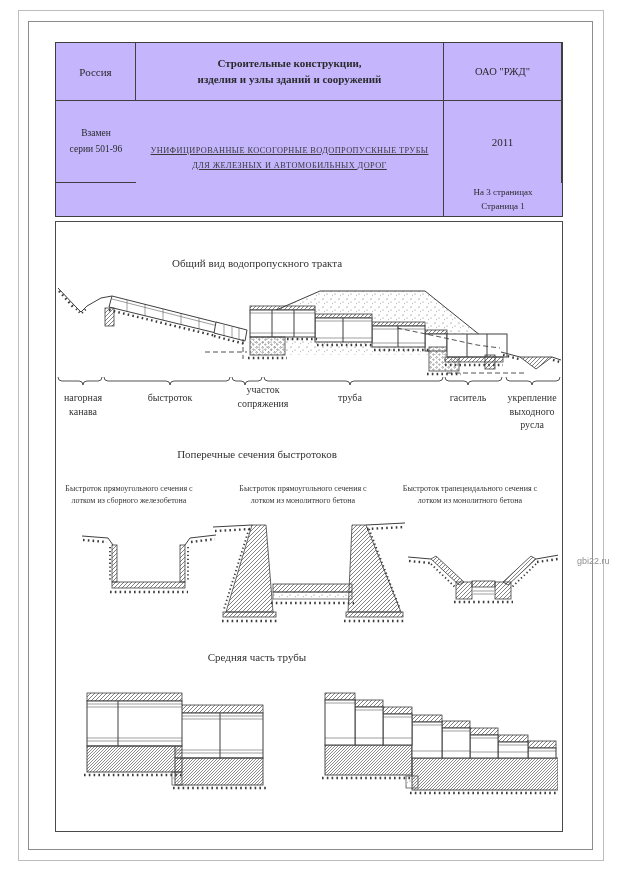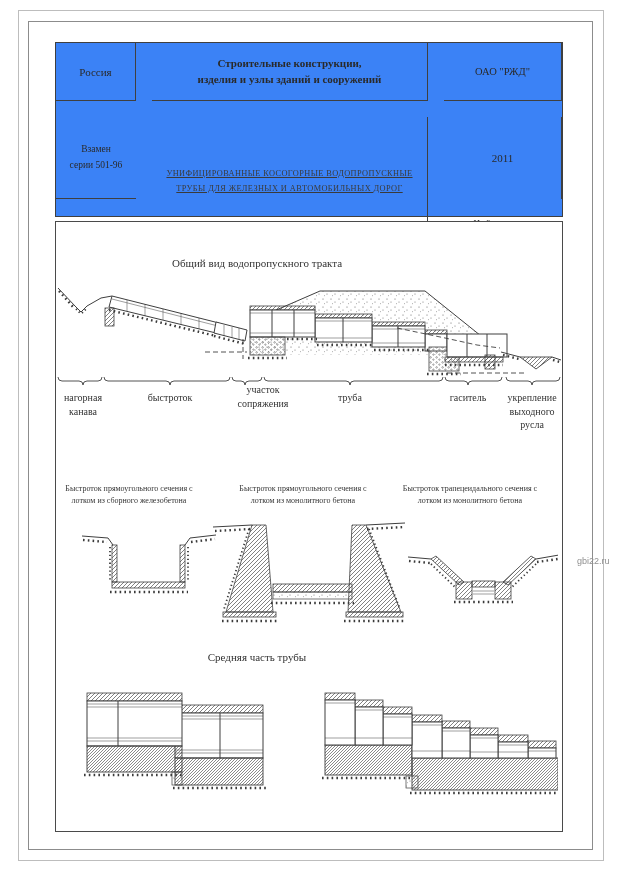--- a/index.html
+++ b/index.html
@@ -8,21 +8,21 @@
     font-family:"Liberation Serif", serif; color:#2a2a2a; overflow:hidden;
   }
   .frame-outer { position:absolute; left:18px; top:10px; width:586px; height:851px;
     border:1.5px solid #bdbdbd; box-sizing:border-box; }
   .frame-inner { position:absolute; left:28px; top:21px; width:565px; height:829px;
     border:1.5px solid #8c8c8c; box-sizing:border-box; }
 
   .title-table {
     position:absolute; left:55px; top:42px; width:508px; height:175px;
     display:grid; grid-template-columns:80px 1fr 118px; grid-template-rows:58px 82px 1fr;
-    border:1.5px solid #3f3f3f; box-sizing:border-box; background:#3b82f6;gap:16px;
+    border:1.5px solid #3f3f3f; box-sizing:border-box; background:#c4b5fd;
   }
   .cell { display:flex; align-items:center; justify-content:center; text-align:center;
     white-space:pre-line; box-sizing:border-box; padding:2px 6px; }
   .br { border-right:1.2px solid #3f3f3f; }
   .bb { border-bottom:1.2px solid #3f3f3f; }
   .c-country { font-size:11px; }
   .c-category { font-size:11px; font-weight:bold; line-height:1.45; }
   .c-code { font-size:9.5px; line-height:1.6; }
   .c-org { font-size:10.5px; }
   .c-doctitle { grid-column:2; grid-row:2 / span 2; font-size:8.3px; letter-spacing:.4px;
@@ -78,20 +78,21 @@
     <div class="cell bb c-replaces">Взамен
 серии 501-96</div>
     <div class="cell br c-year">2011</div>
     <div class="cell c-pages" style="grid-column:3; grid-row:3;">На 3 страницах
 Страница 1</div>
   </div>
 
   <div class="content-frame"></div>
 
   <div class="sec-title t-general">Общий вид водопропускного тракта</div>
+  <div class="sec-title t-xsec">Поперечные сечения быстротоков</div>
   <div class="sec-title t-pipe">Средняя часть трубы</div>
 
   <svg class="drawing" style="left:57px; top:281px;" width="506" height="110" viewBox="0 0 506 110">
     <defs>
       <pattern id="ph" patternUnits="userSpaceOnUse" width="4" height="4">
         <path d="M-1,5 L5,-1" stroke="#4a4a4a" stroke-width="0.7"></path>
       </pattern>
       <pattern id="ph2" patternUnits="userSpaceOnUse" width="3" height="3">
         <path d="M-1,4 L4,-1" stroke="#4a4a4a" stroke-width="0.65"></path>
       </pattern>

